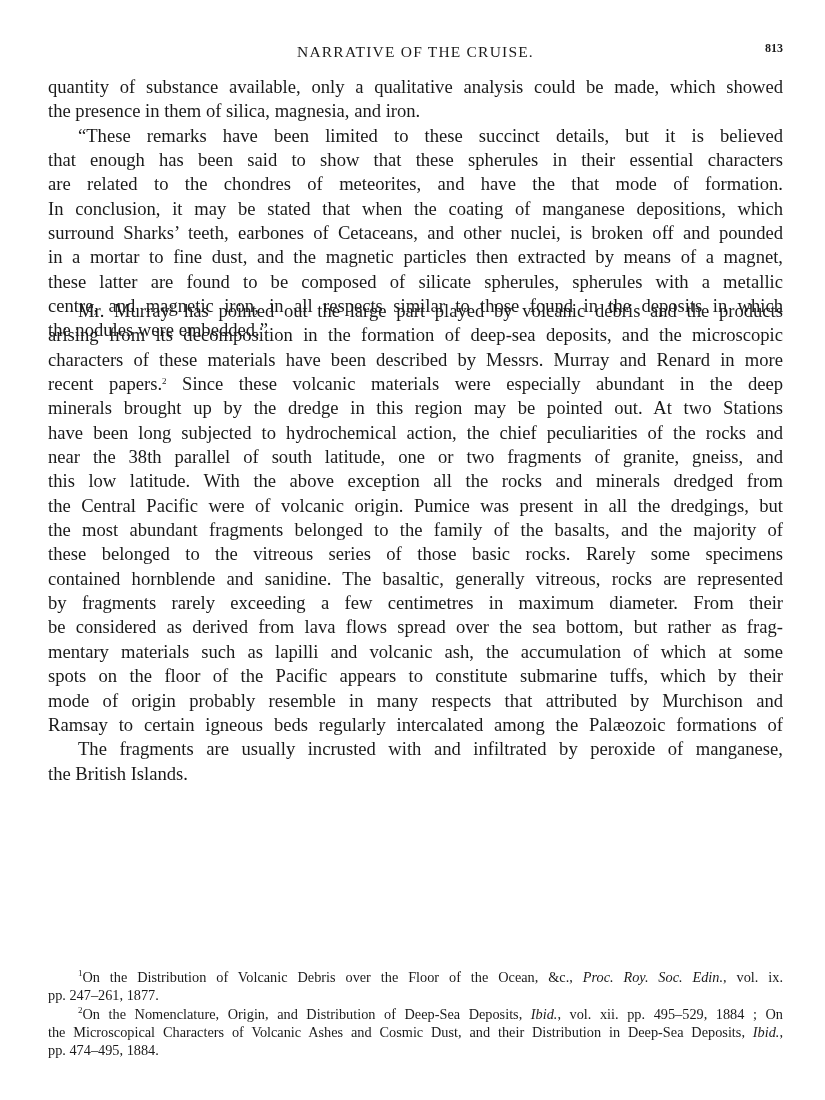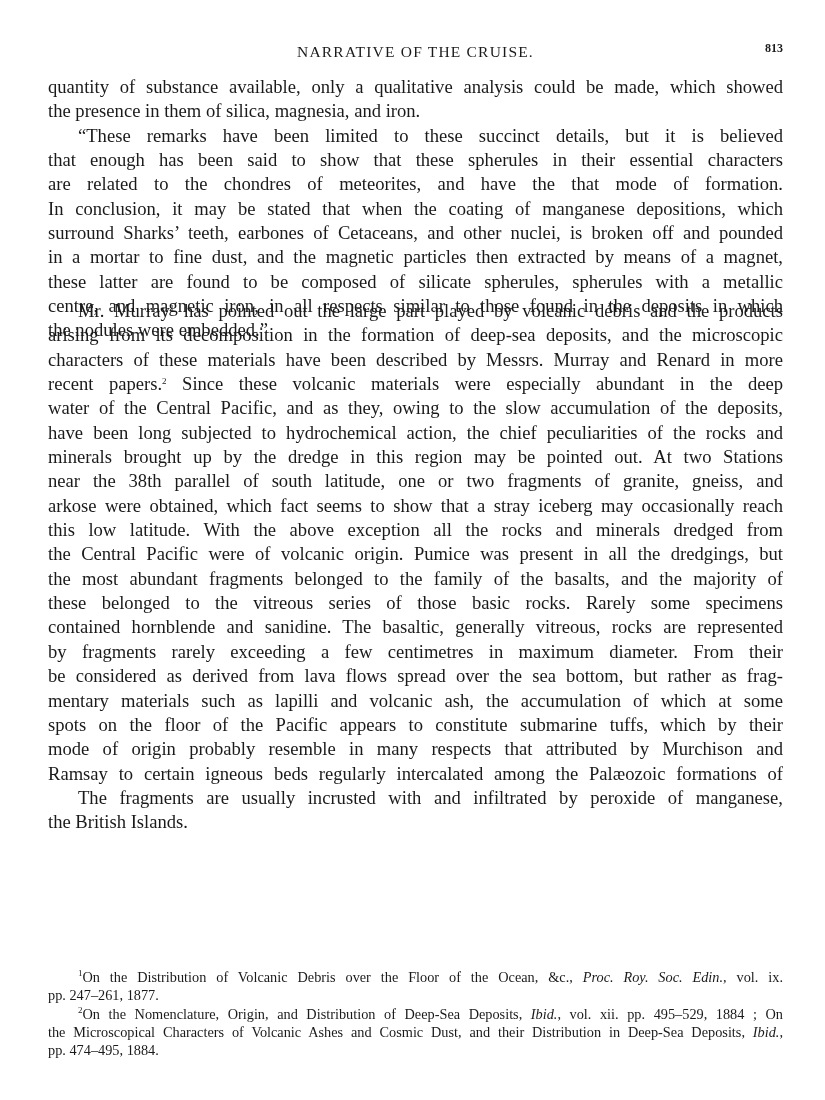--- a/index.html
+++ b/index.html
@@ -47,25 +47,23 @@
     <span class="line">these latter are found to be composed of silicate spherules, spherules with a metallic</span>
     <span class="line">centre, and magnetic iron, in all respects similar to those found in the deposits in which</span>
     <span class="line last">the nodules were embedded.”</span>
   </div>
 
   <div class="body-text block2">
     <span class="line indent"><span>Mr. Murray</span><sup>1</sup><span> has pointed out the large part played by volcanic débris and the products</span></span>
     <span class="line">arising from its decomposition in the formation of deep-sea deposits, and the microscopic</span>
     <span class="line">characters of these materials have been described by Messrs. Murray and Renard in more</span>
     <span class="line"><span>recent papers.</span><sup>2</sup><span>  Since these volcanic materials were especially abundant in the deep</span></span>
-    <span class="line">water of the Central Pacific, and as they, owing to the slow accumulation of the deposits,</span>
+    <span class="line">minerals brought up by the dredge in this region may be pointed out.  At two Stations</span>
     <span class="line">have been long subjected to hydrochemical action, the chief peculiarities of the rocks and</span>
-    <span class="line">minerals brought up by the dredge in this region may be pointed out.  At two Stations</span>
     <span class="line">near the 38th parallel of south latitude, one or two fragments of granite, gneiss, and</span>
-    <span class="line">arkose were obtained, which fact seems to show that a stray iceberg may occasionally reach</span>
     <span class="line">this low latitude.  With the above exception all the rocks and minerals dredged from</span>
     <span class="line">the Central Pacific were of volcanic origin.  Pumice was present in all the dredgings, but</span>
     <span class="line">the most abundant fragments belonged to the family of the basalts, and the majority of</span>
     <span class="line">these belonged to the vitreous series of those basic rocks.  Rarely some specimens</span>
     <span class="line">contained hornblende and sanidine.  The basaltic, generally vitreous, rocks are represented</span>
     <span class="line">by fragments rarely exceeding a few centimetres in maximum diameter.  From their</span>
     <span class="line">be considered as derived from lava flows spread over the sea bottom, but rather as frag-</span>
     <span class="line">mentary materials such as lapilli and volcanic ash, the accumulation of which at some</span>
     <span class="line">spots on the floor of the Pacific appears to constitute submarine tuffs, which by their</span>
     <span class="line">mode of origin probably resemble in many respects that attributed by Murchison and</span>

